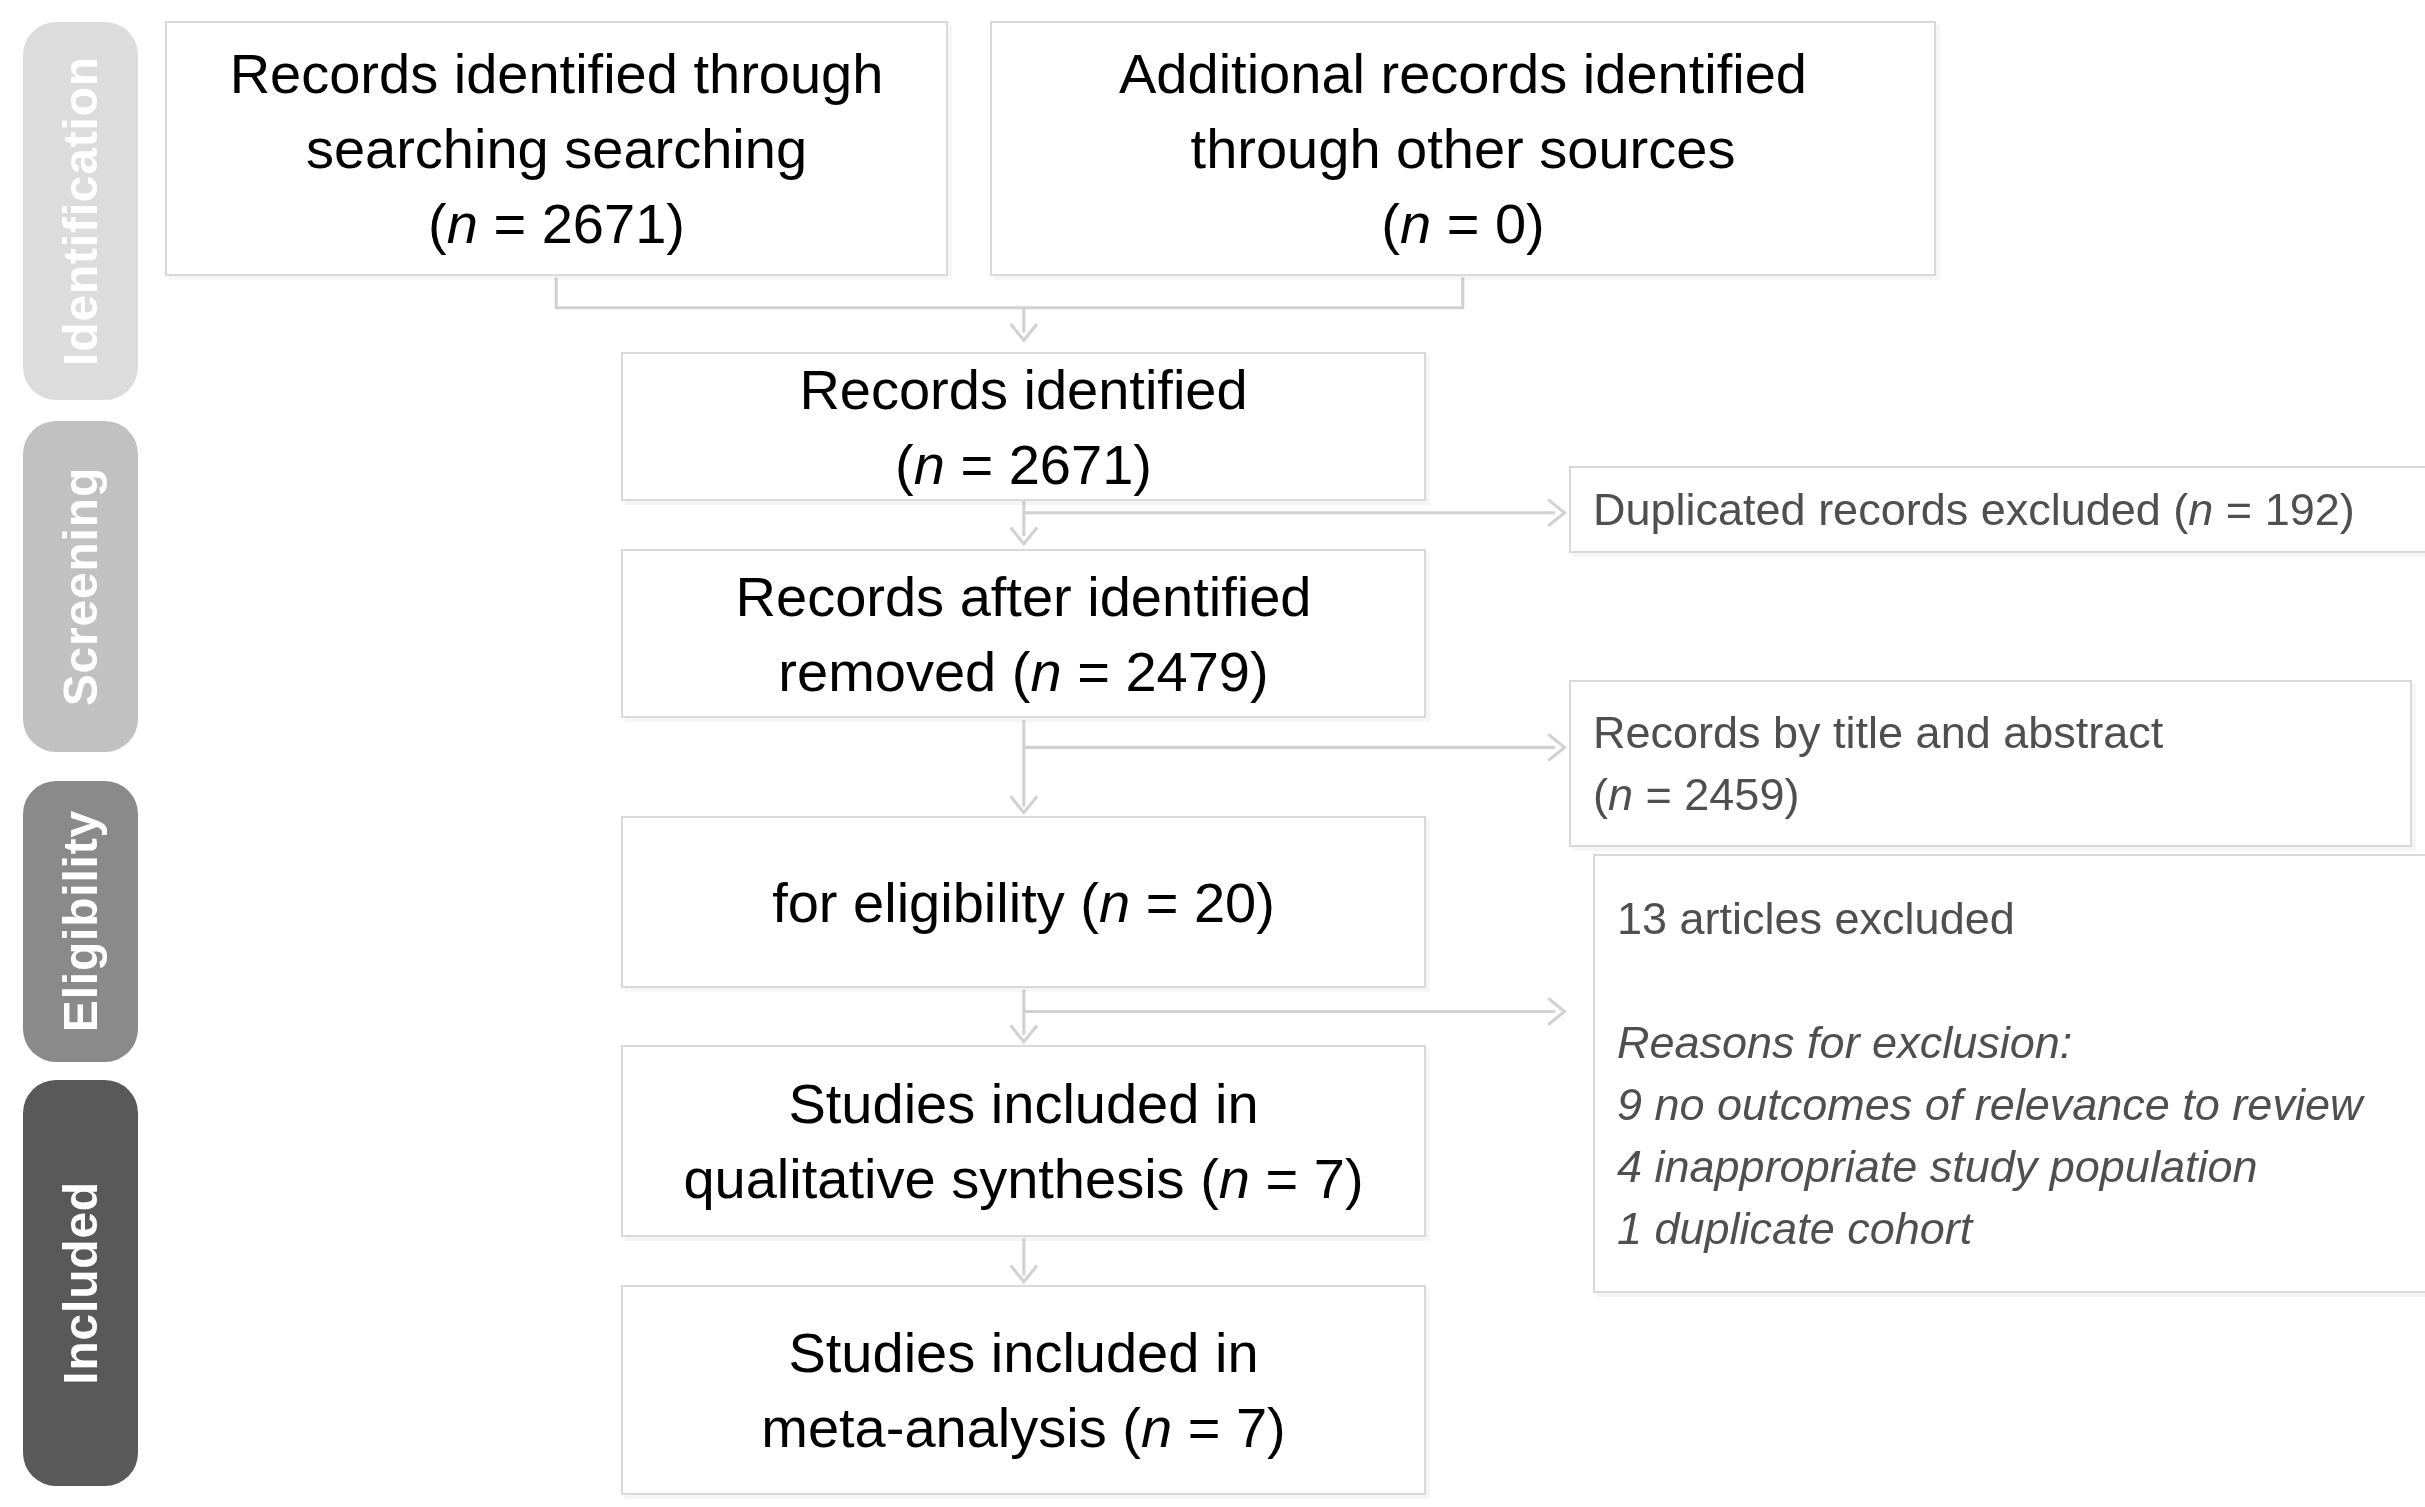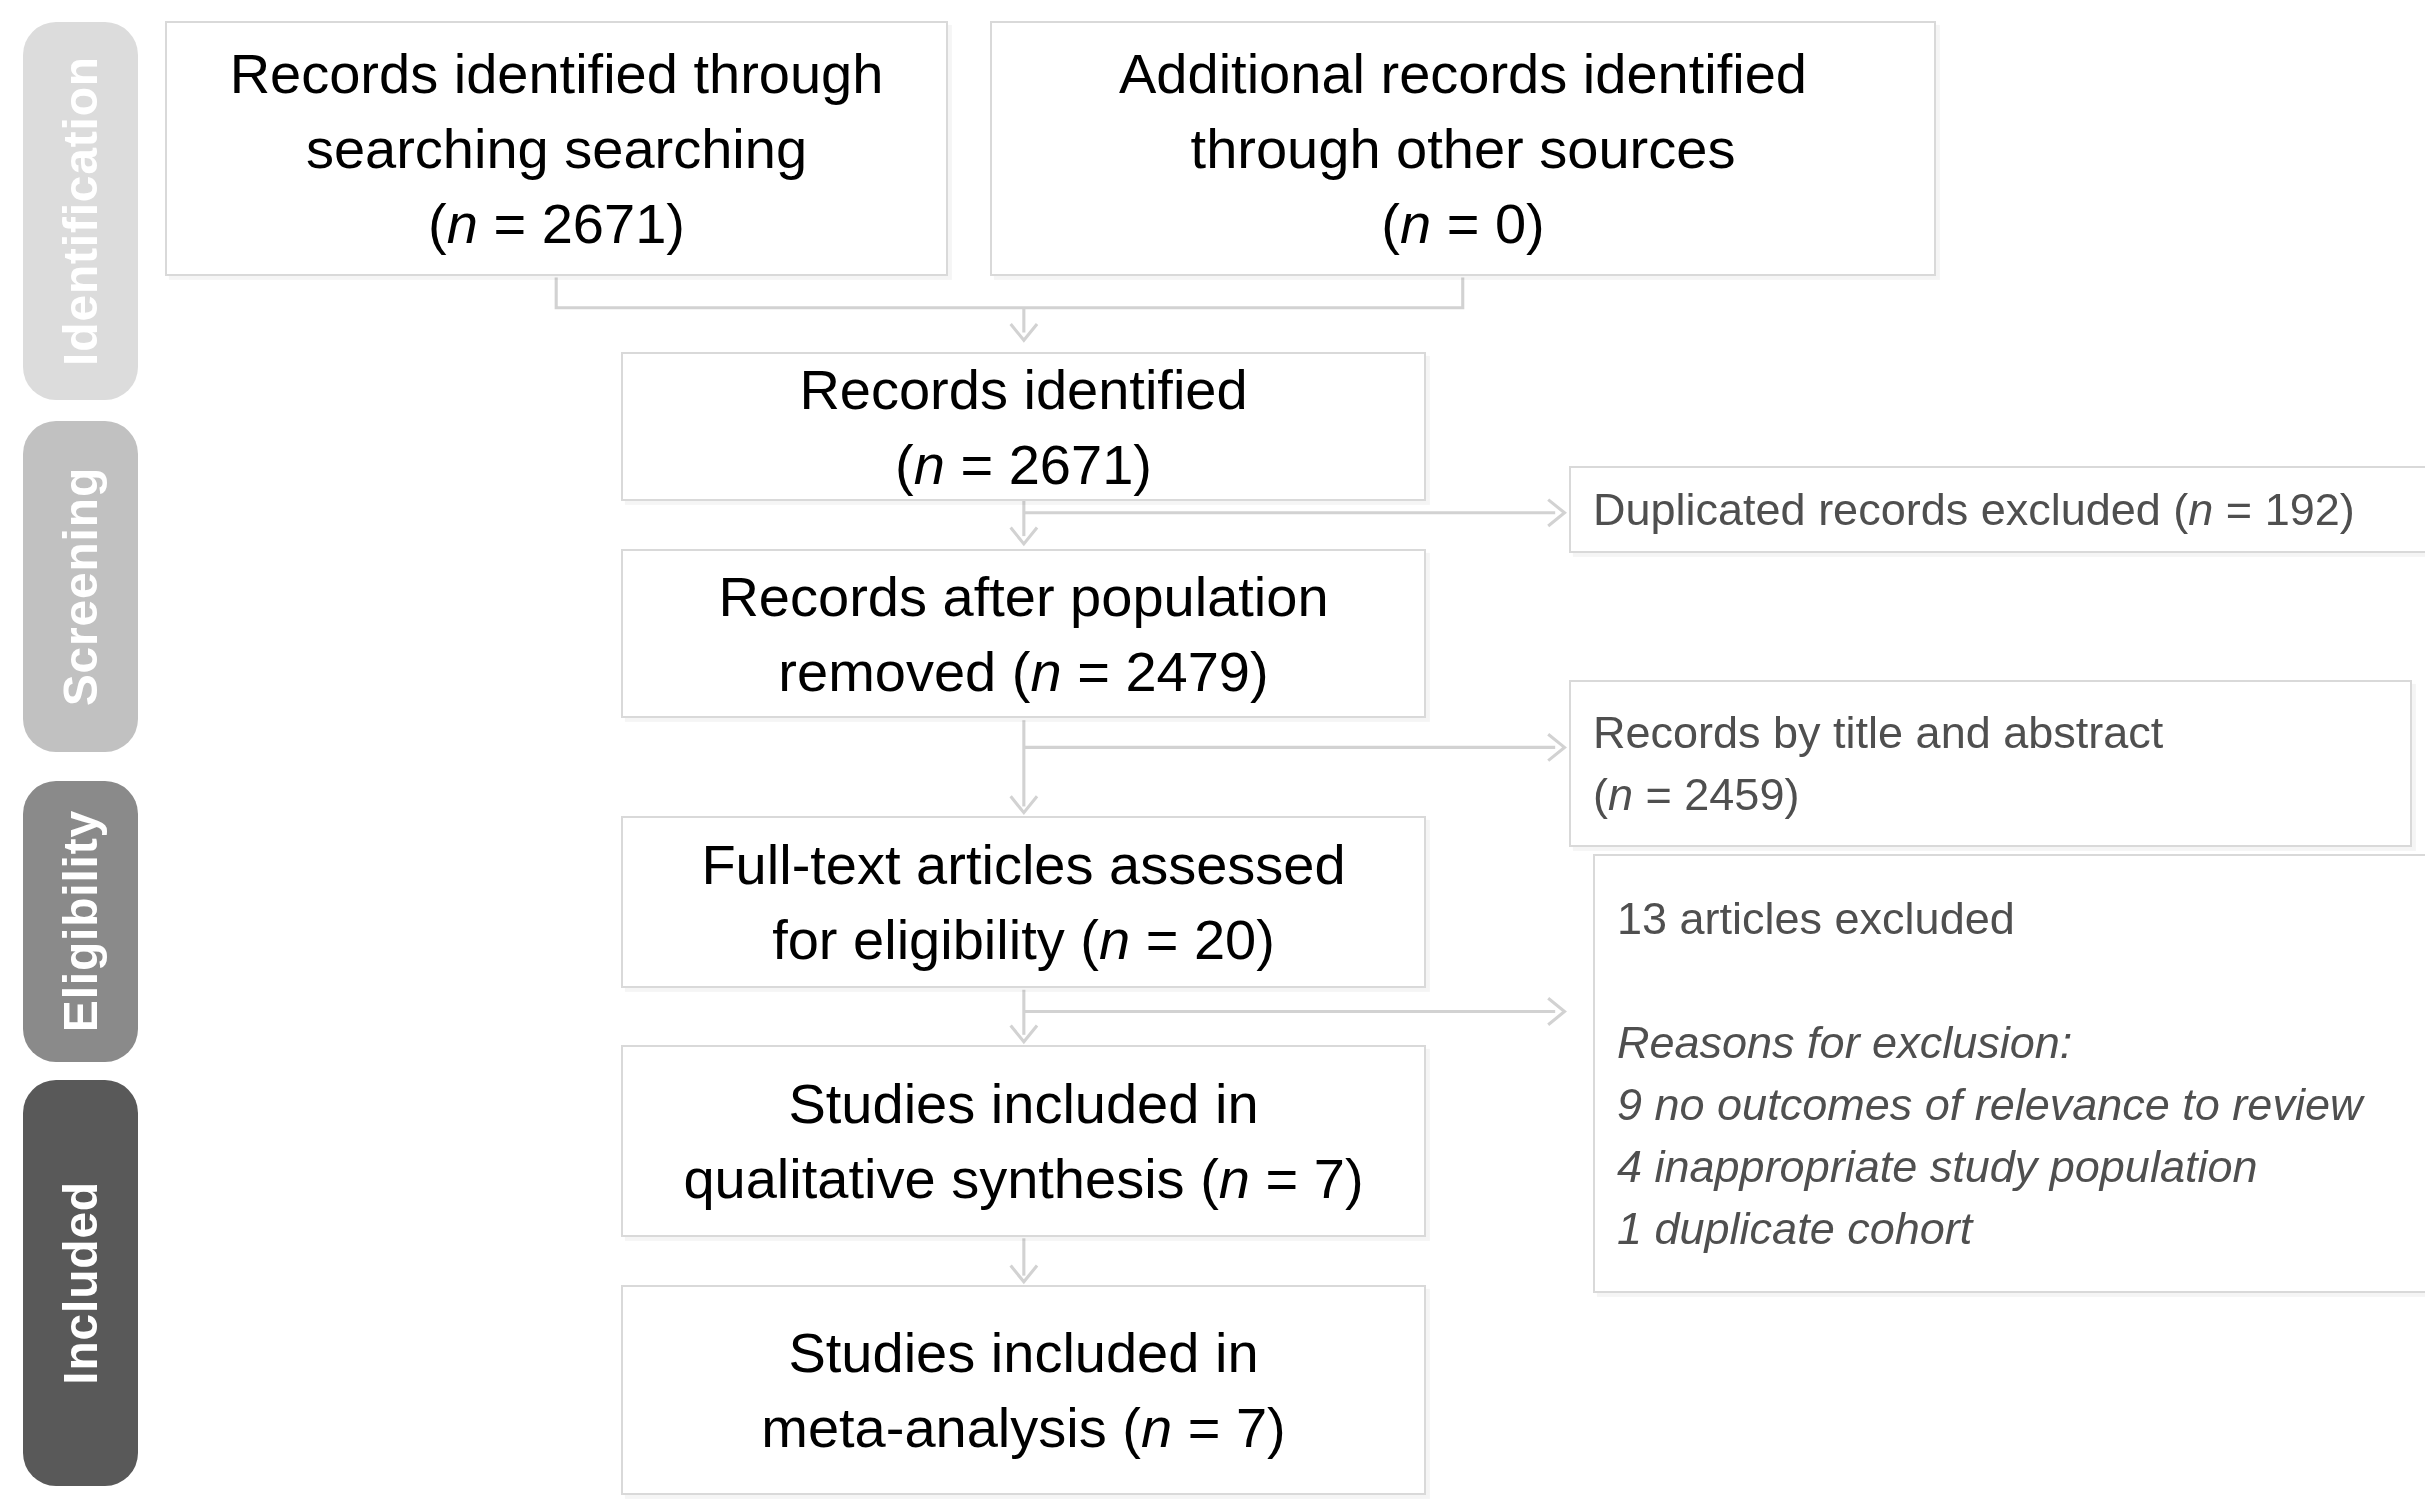--- a/index.html
+++ b/index.html
@@ -152,25 +152,24 @@
   <div class="flow-box" id="box-additional">
       <div class="line">Additional records identified</div>
       <div class="line">through other sources</div>
       <div class="line">(<i class="nvar">n</i> = 0)</div>
     </div>
   <div class="flow-box" id="box-identified">
       <div class="line">Records identified</div>
       <div class="line">(<i class="nvar">n</i> = 2671)</div>
     </div>
   <div class="flow-box" id="box-after-dup">
-      <div class="line">Records after population</div>
+      <div class="line">Records after identified</div>
       <div class="line">removed (<i class="nvar">n</i> = 2479)</div>
     </div>
   <div class="flow-box" id="box-fulltext">
-      <div class="line">Full-text articles assessed</div>
       <div class="line">for eligibility (<i class="nvar">n</i> = 20)</div>
     </div>
   <div class="flow-box" id="box-qualitative">
       <div class="line">Studies included in</div>
       <div class="line">qualitative synthesis (<i class="nvar">n</i> = 7)</div>
     </div>
   <div class="flow-box" id="box-meta">
       <div class="line">Studies included in</div>
       <div class="line">meta-analysis (<i class="nvar">n</i> = 7)</div>
     </div>

